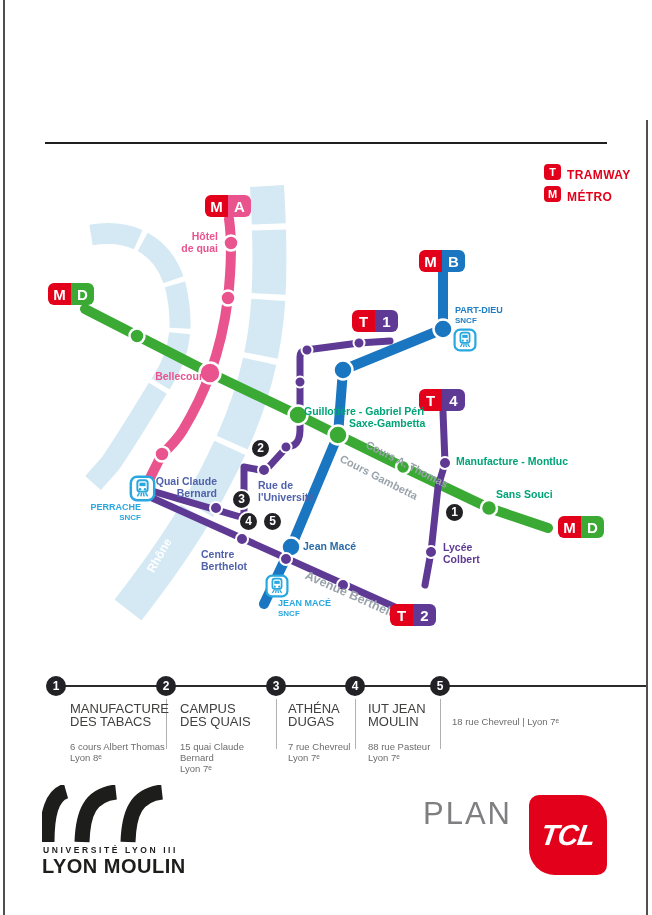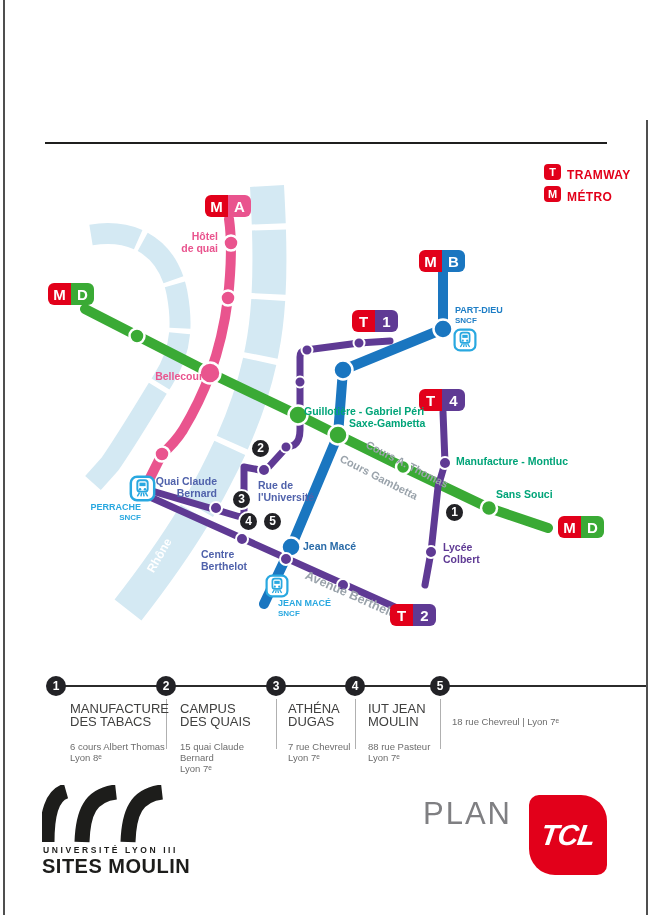--- a/index.html
+++ b/index.html
@@ -279,21 +279,21 @@
   </div>
 
   <svg class="abs" style="left:42px;top:785px" width="140" height="60" viewBox="0 0 140 60">
     <g fill="none" stroke="#1d1d1b" stroke-width="15">
       <path d="M 24,6 C 10,10 5,28 5,57"></path>
       <path d="M 40,57 C 41,28 48,10 74,7"></path>
       <path d="M 86,57 C 87,28 94,10 120,7"></path>
     </g>
   </svg>
   <div id="univ-text1">UNIVERSITÉ LYON III</div>
-  <div id="univ-text2">SITES MOULIN</div>
+  <div id="univ-text2">LYON MOULIN</div>
 
   <div id="plan">
     <span>PLAN</span>
   </div>
   <div id="tcl">
     <span>TCL</span>
   </div>
 
 </div>
 

